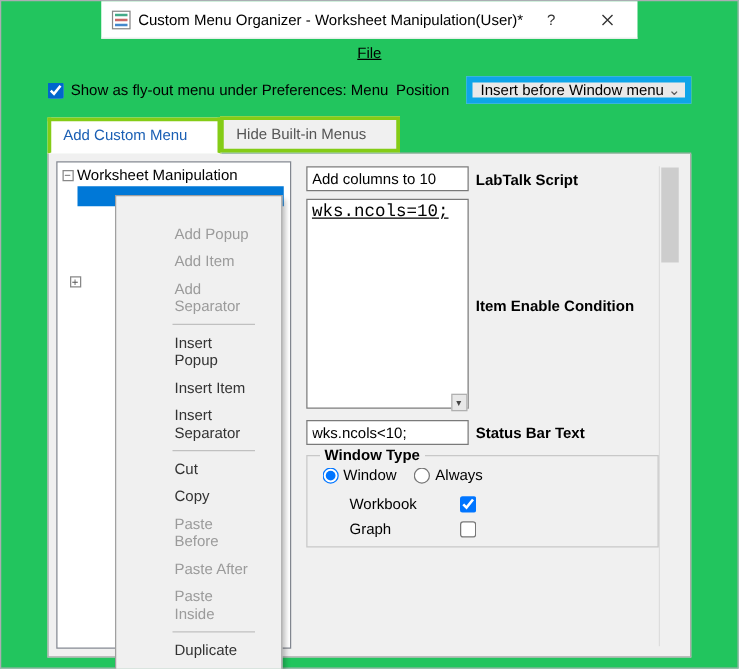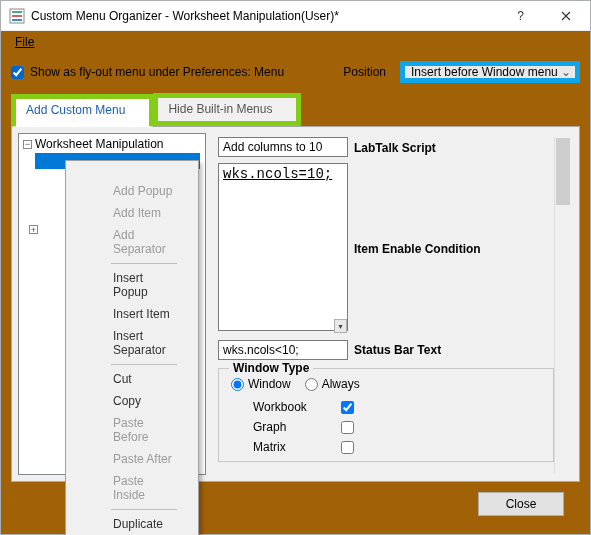--- a/index.html
+++ b/index.html
@@ -1,31 +1,31 @@
 <!DOCTYPE html>
 <html><head>
 <meta charset="utf-8">
 <style>
 * { box-sizing: border-box; margin: 0; padding: 0; font-family: 'Segoe UI', Tahoma, sans-serif; font-size: 12px; }
 body { background: #f0f0f0; width: 591px; height: 535px; overflow: hidden; }
-.window { width: 591px; height: 535px; background: #a16207; border: 1px solid #aaaeb3; display: flex; flex-direction: column; }
+.window { width: 591px; height: 535px; background: #22c55e; border: 1px solid #aaaeb3; display: flex; flex-direction: column; align-items: center; }
 .titlebar { height: 30px; background: #fff; display: flex; align-items: center; padding: 0 2px; border-bottom: 1px solid #eee; }
 .title-icon { width: 16px; height: 16px; margin: 0 6px; }
 .title-text { flex: 1; color: #000; }
 .title-btn { width: 45px; height: 28px; display: flex; align-items: center; justify-content: center; color: #333; background: transparent; border: none; cursor: pointer; }
 .menubar { height: 22px; display: flex; align-items: center; padding: 0 6px; }
 .menubar-item { padding: 2px 8px; cursor: pointer; text-decoration: underline; }
 .body { padding: 8px 10px 8px 10px; flex: 1; display: flex; flex-direction: column; }
 .row1 { display: flex; align-items: center; gap: 6px; margin-bottom: 10px; }
 .checkbox { width: 13px; height: 13px; accent-color: #0066cc; }
 .pos-label { margin-left: auto; margin-right:8px;}
 .combo { height: 22px; border: 5px solid #0ea5e9; background: #e9e9e9; width: 180px; display: flex; align-items: center; padding: 0 4px 0 6px; justify-content: space-between; cursor:pointer;}
 .combo span.chev { color: #555; }
 .tabs { display: flex; border-bottom: 1px solid #aaa; margin-bottom: 0; }
-.tab { padding: 4px 24px 5px 10px; border: 5px solid #84cc16; position: relative; background: #f0f0f0; color: #555; cursor:pointer;}
+.tab { padding: 4px 24px 5px 10px; border: 3px solid #84cc16; position: relative; background: #f0f0f0; color: #555; cursor:pointer;}
 .tab.active { background: #fff; border-bottom: 1px solid #fff; top: 1px; color: #1a5fb4; }
 .tab + .tab { margin-left: -1px; }
 .tab-body { border: 1px solid #aaa; border-top: none; flex: 1; background: #f0f0f0; display: flex; position: relative; }
 .left-pane { width: 200px; padding: 6px; position: relative; }
 .tree { background: #fff; border: 1px solid #828790; height: 100%; position: relative; padding: 2px; }
 .tree-node { display: flex; align-items: center; padding: 1px 2px; gap: 3px; }
 .box-icon { width: 9px; height: 9px; border: 1px solid #888; display:flex; align-items:center; justify-content:center; font-size:9px; line-height:8px; color:#555;}
 .tree-selected { background: #fff; color: #000; }
 .tree-blue { background: #0078d7; height: 16px; margin: 1px 0 0 14px; width: 165px; }
 .tree-plusrow { margin-left:8px; margin-top:56px; display:flex; align-items:center;}
@@ -154,30 +154,23 @@
                 </label>
             </div>
             <div class="check-row">
               <label>Workbook</label>
               <input type="checkbox" class="chk" checked="" style="">
             </div>
             <div class="check-row">
               <label>Graph</label>
               <input type="checkbox" class="chk" style="">
             </div>
-            <div class="check-row">
-              <label>Matrix</label>
-              <input type="checkbox" class="chk" style="">
-            </div>
           </div>
         </div>
         <div class="scroll-out">
             <div class="scroll-thumb"></div>
             <div style="flex:1"></div>
           </div>
       </div>
     </div>
 
-    <div class="footer">
-      <button class="btn">Close</button>
-    </div>
   </div>
 </div>
 
 </body></html>

